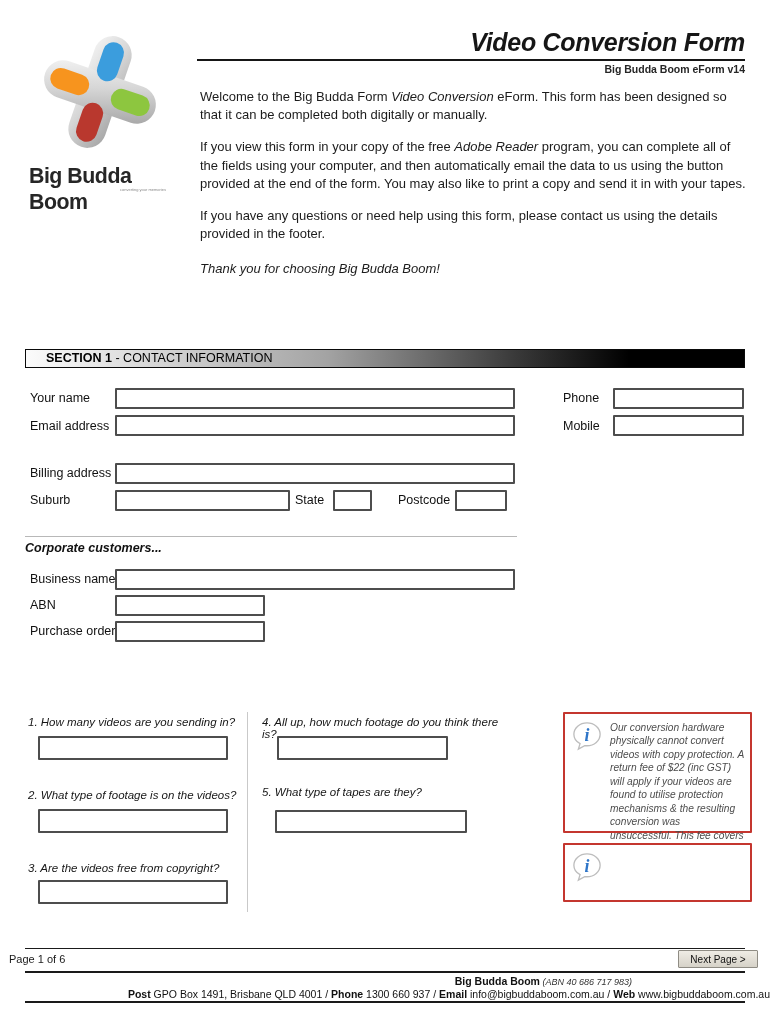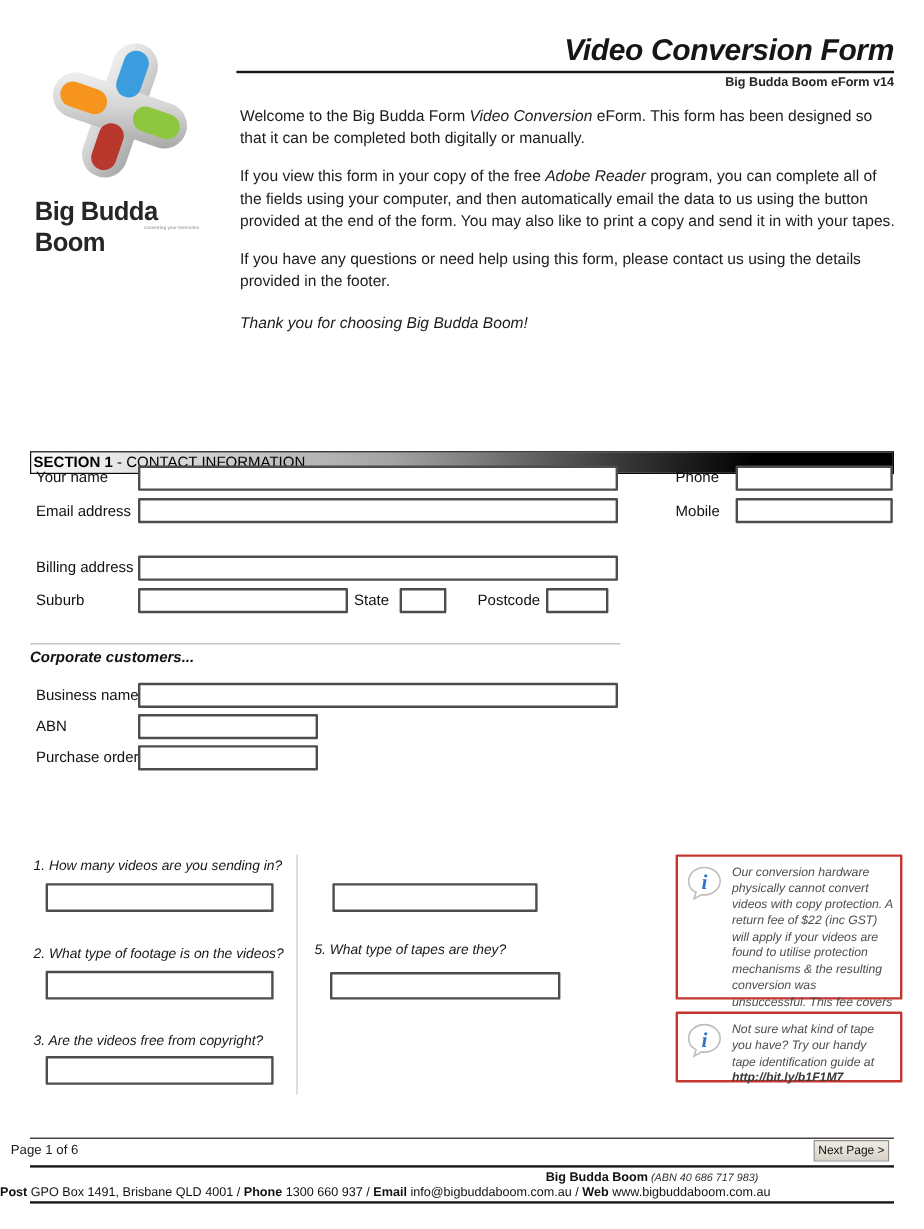--- a/index.html
+++ b/index.html
@@ -14,46 +14,46 @@
   .logo-tag{position:absolute;left:29px;top:187px;width:137px;text-align:right;font-size:4px;color:#8a8a8a;}
   .doc-title{position:absolute;right:25px;top:28px;width:548px;text-align:right;
     font-size:25px;font-style:italic;font-weight:bold;color:#161616;letter-spacing:-0.3px;}
   .title-rule{position:absolute;left:197px;top:59px;width:548px;height:2px;background:#161616;}
   .version{position:absolute;right:25px;top:63px;font-size:10.5px;font-weight:bold;color:#262626;text-align:right;}
   .intro{position:absolute;left:200px;top:88px;width:547px;font-size:13px;line-height:1.4;color:#1c1c1c;}
   .intro p{margin:0 0 14px 0;}
   .intro .thanks{font-style:italic;margin-top:17px;}
   
   .secbar{position:absolute;left:25px;width:720px;height:19px;box-sizing:border-box;
-    border:1px solid #0a0a0a;line-height:17px;padding-left:2px;font-size:12.5px;color:#000;
-    background:linear-gradient(90deg,#fbfbfb 0%,#dcdcdc 15%,#a3a3a3 42%,#3a3a3a 68%,#000 84%);margin-top:27px;}
+    border:1px solid #0a0a0a;line-height:17px;padding-left:20px;font-size:12.5px;color:#000;
+    background:linear-gradient(90deg,#fbfbfb 0%,#dcdcdc 15%,#a3a3a3 42%,#3a3a3a 68%,#000 84%);}
   .secbar b{font-weight:bold;}
   
   .lbl{position:absolute;font-size:12.5px;color:#111;white-space:nowrap;}
   .inp{position:absolute;box-sizing:border-box;border:2px solid #4d4d4d;background:#fff;
     font-family:"Liberation Sans",sans-serif;font-size:12px;padding:0 4px;border-radius:1px;}
   .thin-div{position:absolute;background:#b8b8b8;}
   .corp{position:absolute;left:25px;top:541px;font-size:12.5px;font-weight:bold;font-style:italic;color:#111;}
   
   .q{position:absolute;font-size:11.5px;font-style:italic;color:#161616;}
   .vdiv{position:absolute;left:247px;top:712px;width:1px;height:200px;background:#c9c9c9;}
   .note{position:absolute;left:563px;width:189px;box-sizing:border-box;border:2px solid #c4362f;
     border-radius:1px;background:#fff;}
   .note-ic{position:absolute;left:7px;top:7px;width:30px;height:30px;}
   .note-tx{margin:7px 6px 7px 45px;font-size:10.2px;font-style:italic;color:#4d4d4d;line-height:1.32;}
   .note-tx b{color:#3a3a3a;}
   
   .f-line{position:absolute;left:25px;width:720px;background:#1a1a1a;}
   .page-num{position:absolute;left:9px;top:953px;font-size:11px;color:#1a1a1a;}
-  .next-btn{position:absolute;left:678px;top:950px;width:63px;height:18px;
+  .next-btn{position:absolute;left:678px;top:950px;width:80px;height:18px;
     background:linear-gradient(#efece5,#d6d2c8);border:1px solid #8f8c84;border-radius:1px;
     font-family:"Liberation Sans",sans-serif;font-size:10px;color:#111;cursor:pointer;padding:0;}
   .f-company{position:absolute;left:0;top:975px;width:632px;text-align:right;font-size:10.5px;color:#111;}
   .f-company .abn{font-style:italic;font-size:9px;color:#333;}
-  .f-contact{position:absolute;left:0;top:988px;width:770px;text-align:left;font-size:10.5px;color:#111;}
+  .f-contact{position:absolute;left:0;top:988px;width:770px;text-align:right;font-size:10.5px;color:#111;}
   .f-contact b{font-weight:bold;}
 </style>
 </head>
 <body>
 
 <div class="page">
 
   <svg class="abs" style="left:38px;top:28px" width="124" height="132" viewBox="0 0 124 132">
     <defs>
       <linearGradient id="silver" x1="0" y1="0" x2="1" y2="1">
@@ -124,41 +124,39 @@
 
   <div class="q" style="left:28px;top:716px;width:215px">1. How many videos are you sending in?</div>
   <input class="inp" style="left: 38px; top: 736px; width: 190px; height: 24px;">
 
   <div class="q" style="left:28px;top:789px;width:215px">2. What type of footage is on the videos?</div>
   <input class="inp" style="left: 38px; top: 809px; width: 190px; height: 24px;">
 
   <div class="q" style="left:28px;top:862px;width:215px">3. Are the videos free from copyright?</div>
   <input class="inp" style="left: 38px; top: 880px; width: 190px; height: 24px;">
 
+  <div class="q" style="left:262px;top:716px;width:240px">4. All up, how much footage do you think there is?</div>
   <input class="inp" style="left: 277px; top: 736px; width: 171px; height: 24px;">
 
   <div class="q" style="left:262px;top:786px;width:240px">5. What type of tapes are they?</div>
   <input class="inp" style="left: 275px; top: 810px; width: 192px; height: 23px;">
 
   <div class="note" style="top:712px;height:121px">
     <svg class="note-ic" viewBox="0 0 32 32">
       <path d="M16 2 C8.3 2 2 7.4 2 14.2 C2 18.7 4.6 22.2 8.6 24.2 L6.8 30 L13.6 26.2 C14.4 26.3 15.2 26.4 16 26.4 C23.7 26.4 30 21 30 14.2 C30 7.4 23.7 2 16 2 Z" fill="#ffffff" stroke="#bdbdbd" stroke-width="1.4"></path>
       <text x="16" y="21.5" text-anchor="middle" font-family="Liberation Serif, serif" font-size="19" font-weight="bold" font-style="italic" fill="#2e75c8">i</text>
     </svg>
     <div class="note-tx">Our conversion hardware physically cannot convert videos with copy protection. A return fee of $22 (inc GST) will apply if your videos are found to utilise protection mechanisms &amp; the resulting conversion was unsuccessful. This fee covers return postage to you, etc.</div>
   </div>
 
   <div class="note" style="top:843px;height:59px">
     <svg class="note-ic" viewBox="0 0 32 32">
       <path d="M16 2 C8.3 2 2 7.4 2 14.2 C2 18.7 4.6 22.2 8.6 24.2 L6.8 30 L13.6 26.2 C14.4 26.3 15.2 26.4 16 26.4 C23.7 26.4 30 21 30 14.2 C30 7.4 23.7 2 16 2 Z" fill="#ffffff" stroke="#bdbdbd" stroke-width="1.4"></path>
       <text x="16" y="21.5" text-anchor="middle" font-family="Liberation Serif, serif" font-size="19" font-weight="bold" font-style="italic" fill="#2e75c8">i</text>
     </svg>
-    <div class="note-tx">
-      <span>Not sure what kind of tape you have? Try our handy tape identification guide at </span><b>http://bit.ly/b1F1M7</b>
-    </div>
   </div>
 
   <div class="f-line" style="top:948px;height:1px"></div>
   <div class="page-num">Page 1 of 6</div>
   <button class="next-btn">Next Page &gt;</button>
   <div class="f-line" style="top:971px;height:2px"></div>
 
   <div class="f-company">
     <b>Big Budda Boom</b><span class="abn"> (ABN 40 686 717 983)</span>
   </div>

